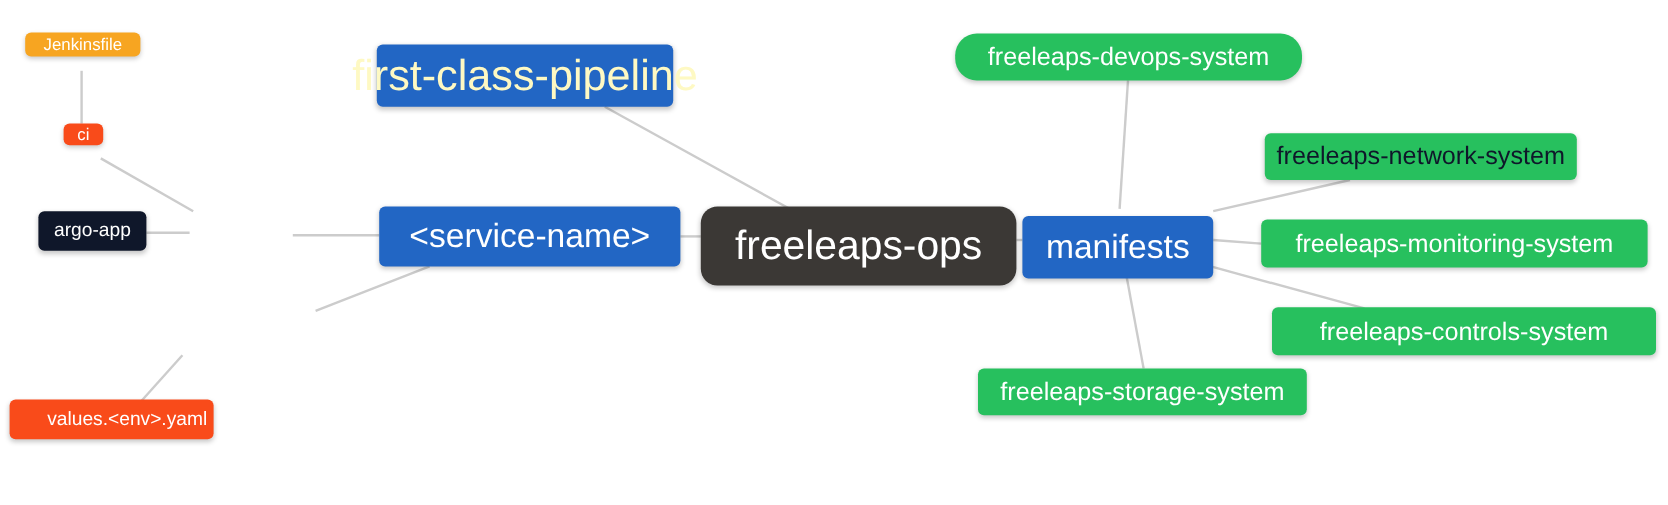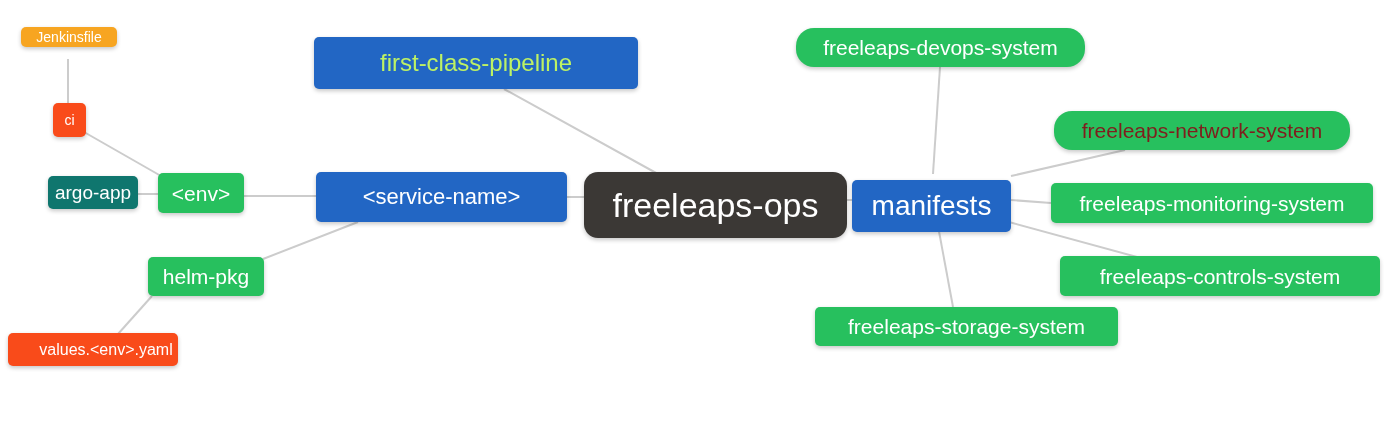--- a/index.html
+++ b/index.html
@@ -53,27 +53,25 @@
       <line x1="567" y1="197" x2="584" y2="197" stroke="#cccccc" stroke-width="2"></line>
       <line x1="847" y1="200" x2="852" y2="200" stroke="#cccccc" stroke-width="2"></line>
       <line x1="933" y1="174" x2="940" y2="67" stroke="#cccccc" stroke-width="2"></line>
       <line x1="1011" y1="176" x2="1125" y2="150" stroke="#cccccc" stroke-width="2"></line>
       <line x1="1011" y1="200" x2="1051" y2="203" stroke="#cccccc" stroke-width="2"></line>
       <line x1="1009" y1="222" x2="1137" y2="257" stroke="#cccccc" stroke-width="2"></line>
       <line x1="938" y1="226" x2="953" y2="307" stroke="#cccccc" stroke-width="2"></line>
     </svg>
 
   <div class="node" style="left: 21px; top: 27px; width: 96px; height: 20px; font-size: 14px; background: rgb(247, 165, 33); color: rgb(255, 255, 255);">Jenkinsfile</div>
-  <div class="node" style="left: 53px; top: 103px; width: 33px; height: 34px; font-size: 14px; background: rgb(249, 75, 26); color: rgb(255, 255, 255);">ci</div>
-  <div class="node" style="left: 32px; top: 176px; width: 90px; height: 33px; font-size: 19px; background: #0f766e; color: rgb(255, 255, 255); margin-left: 16px;">argo-app</div>
-  <div class="node" style="left: 158px; top: 173px; width: 86px; height: 40px; font-size: 21px; background: rgb(39, 192, 94); color: rgb(255, 255, 255);">&lt;env&gt;</div>
-  <div class="node" style="left: 148px; top: 257px; width: 116px; height: 39px; font-size: 21px; background: rgb(39, 192, 94); color: rgb(255, 255, 255);">helm-pkg</div>
+  <div class="node" style="left: 53px; top: 103px; width: 33px; height: 18px; font-size: 14px; background: rgb(249, 75, 26); color: rgb(255, 255, 255);">ci</div>
+  <div class="node" style="left: 32px; top: 176px; width: 90px; height: 33px; font-size: 16px; background: #0f172a; color: rgb(255, 255, 255);">argo-app</div>
   <div class="node" style="left: 8px; top: 333px; width: 170px; height: 33px; font-size: 16px; background: rgb(249, 75, 26); color: rgb(255, 255, 255); padding-left: 26px;">values.&lt;env&gt;.yaml</div>
-  <div class="node" style="left: 314px; top: 37px; width: 324px; height: 52px; font-size: 24px; background: rgb(34, 102, 196); color: #bef264;">first-class-pipeline</div>
-  <div class="node" style="left: 316px; top: 172px; width: 251px; height: 50px; font-size: 22px; background: rgb(34, 102, 196); color: rgb(255, 255, 255); text-align: center;">&lt;service-name&gt;</div>
+  <div class="node" style="left: 314px; top: 37px; width: 247px; height: 52px; font-size: 36px; background: rgb(34, 102, 196); color: #fef9c3;">first-class-pipeline</div>
+  <div class="node" style="left: 316px; top: 172px; width: 251px; height: 50px; font-size: 28px; background: rgb(34, 102, 196); color: rgb(255, 255, 255); text-align: center;">&lt;service-name&gt;</div>
   <div class="node" style="left: 584px; top: 172px; width: 263px; height: 66px; font-size: 34px; background: rgb(59, 56, 53); color: rgb(255, 255, 255); border-radius: 14px;">freeleaps-ops</div>
   <div class="node" style="left: 852px; top: 180px; width: 159px; height: 52px; font-size: 28px; background: rgb(34, 102, 196); color: rgb(255, 255, 255);">manifests</div>
   <div class="node" style="left: 796px; top: 28px; width: 289px; height: 39px; font-size: 21px; background: rgb(39, 192, 94); color: rgb(255, 255, 255); border-radius: 18px;">freeleaps-devops-system</div>
-  <div class="node" style="left: 1054px; top: 111px; width: 296px; height: 39px; font-size: 21px; background: rgb(39, 192, 94); color: #7f1d1d; border-radius: 18px;">freeleaps-network-system</div>
+  <div class="node" style="left: 1054px; top: 111px; width: 260px; height: 39px; font-size: 21px; background: rgb(39, 192, 94); color: #0f172a;">freeleaps-network-system</div>
   <div class="node" style="left: 1051px; top: 183px; width: 322px; height: 40px; font-size: 21px; background: rgb(39, 192, 94); color: rgb(255, 255, 255);">freeleaps-monitoring-system</div>
   <div class="node" style="left: 1060px; top: 256px; width: 320px; height: 40px; font-size: 21px; background: rgb(39, 192, 94); color: rgb(255, 255, 255);">freeleaps-controls-system</div>
-  <div class="node" style="left: 815px; top: 307px; width: 303px; height: 39px; font-size: 21px; background: rgb(39, 192, 94); color: rgb(255, 255, 255);">freeleaps-storage-system</div>
+  <div class="node" style="left: 815px; top: 307px; width: 274px; height: 39px; font-size: 21px; background: rgb(39, 192, 94); color: rgb(255, 255, 255);">freeleaps-storage-system</div>
 </div>
 
 </body></html>

